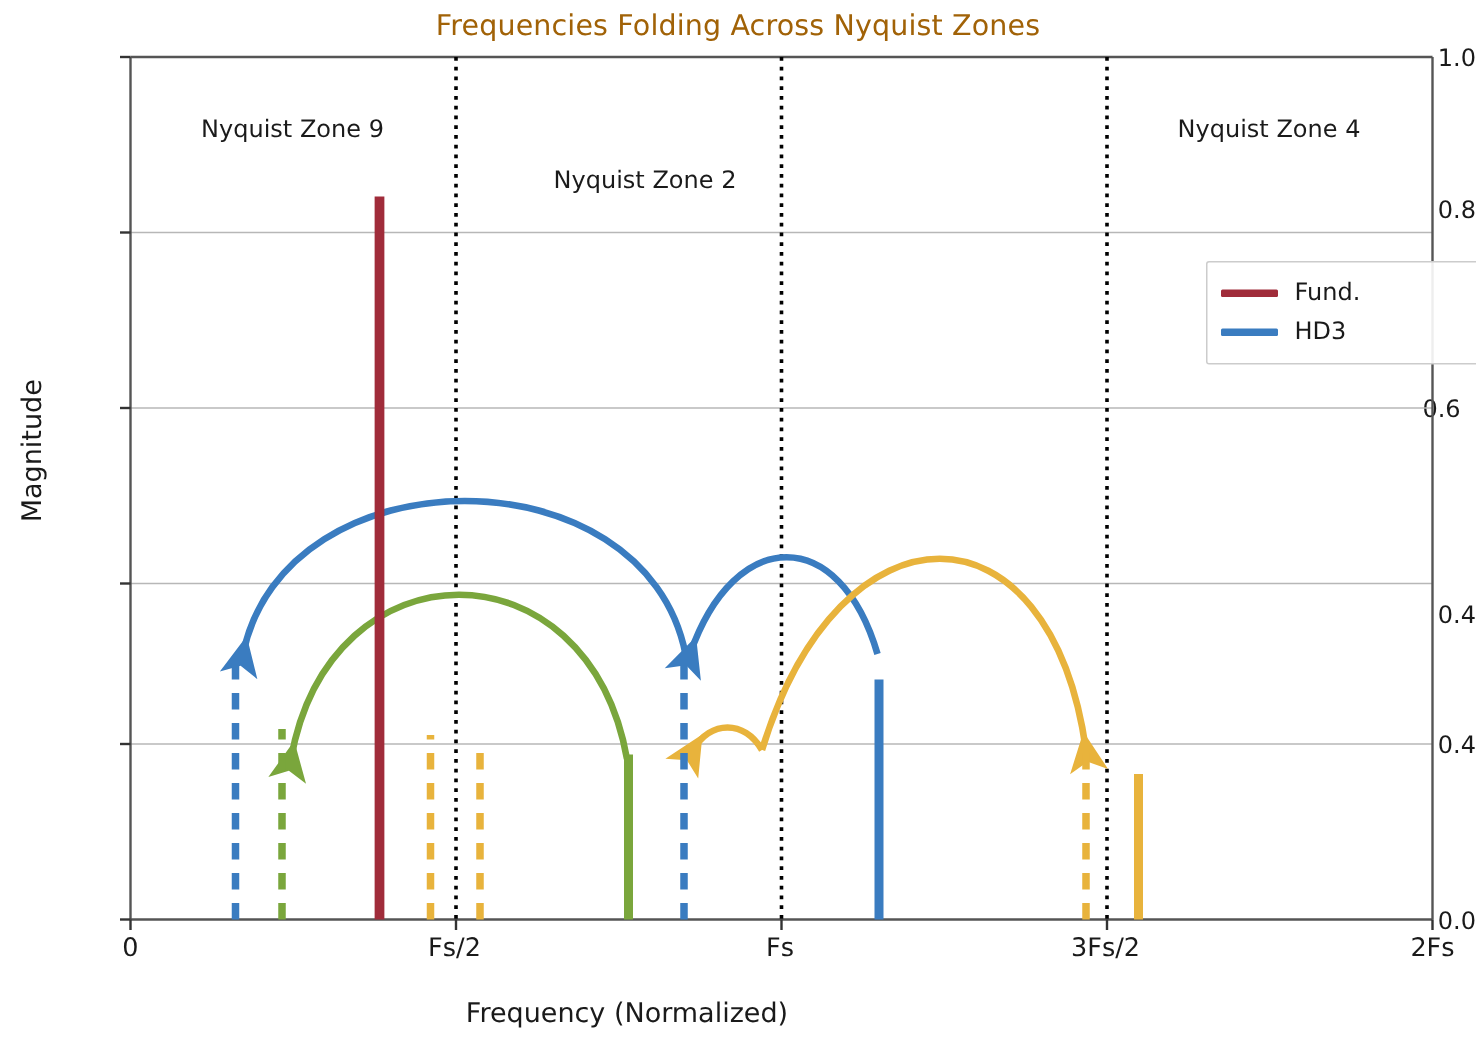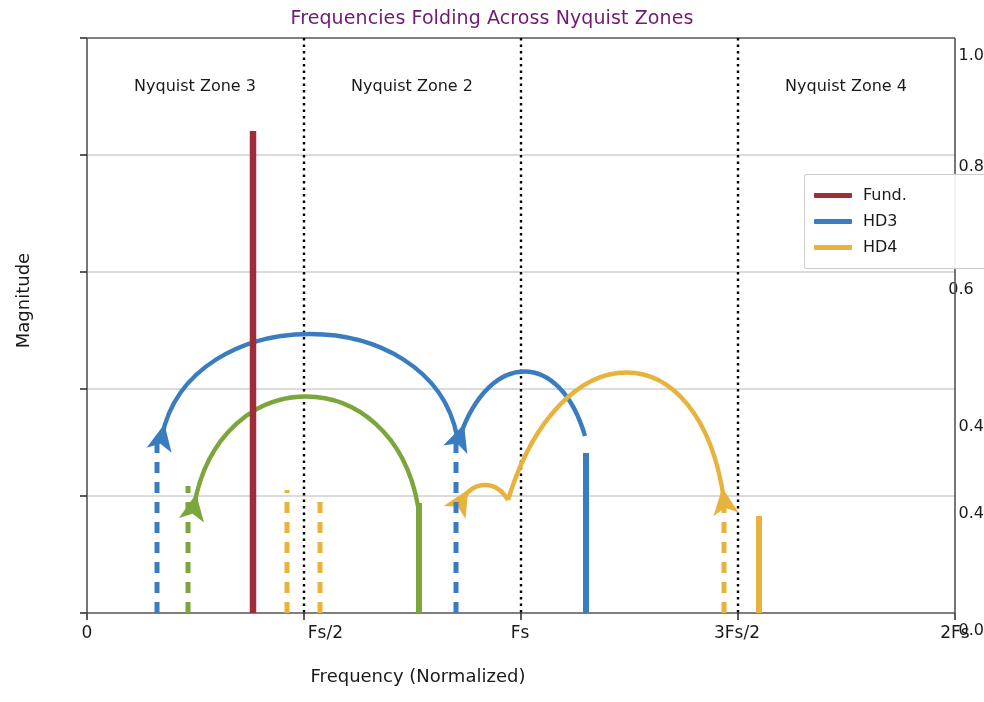--- a/index.html
+++ b/index.html
@@ -1,59 +1,59 @@
 <!DOCTYPE html>
 <html><head>
 <meta charset="utf-8">
 <style>
   html,body{margin:0;padding:0;background:#ffffff;}
   body{width:984px;height:702px;overflow:hidden;
        font-family:"DejaVu Sans","Liberation Sans",sans-serif;color:#222;}
   #fig{position:relative;width:984px;height:702px;background:#ffffff;}
   .title{position:absolute;left:0;top:6px;width:984px;text-align:center;
-         font-size:19px;color:#701a75;letter-spacing:.1px;}
+         font-size:19px;color:#a16207;letter-spacing:.1px;}
   .ylabel{position:absolute;left:-68px;top:290px;width:180px;text-align:center;
           font-size:18px;transform:rotate(-90deg);transform-origin:center center;color:#1a1a1a;}
   .xlabel{position:absolute;left:0;top:665px;width:836px;text-align:center;
           font-size:18px;color:#1a1a1a;}
-  .ytick{position:absolute;right:0;width:46px;text-align:right;font-size:16px;color:#1a1a1a;margin-top:16px;}
+  .ytick{position:absolute;right:0;width:46px;text-align:right;font-size:16px;color:#1a1a1a;}
   .xtick{position:absolute;top:622px;width:80px;text-align:center;font-size:17px;color:#1a1a1a;}
   .zonelabel{position:absolute;top:76px;width:220px;text-align:center;font-size:16px;color:#1a1a1a;}
   svg{position:absolute;left:0;top:0;}
   .legend{position:absolute;left:804px;top:174px;width:182px;
           border:1px solid #cccccc;background:rgba(255,255,255,.9);border-radius:2px;
           padding:7px 9px 8px 9px;box-sizing:border-box;}
   .legrow{display:flex;align-items:center;height:26px;}
   .legswatch{width:38px;height:5px;border-radius:1px;margin-right:11px;flex:none;}
   .legtext{font-size:16px;color:#1a1a1a;line-height:1;}
 </style>
 </head>
 <body>
 
 <div id="fig">
 
   <div class="title">Frequencies Folding Across Nyquist Zones</div>
   <div class="ylabel">Magnitude</div>
   <div class="xlabel">Frequency (Normalized)</div>
 
   <div class="ytick" style="top:29px;">1.0</div>
-  <div class="ytick" style="top:140px;">0.8</div>
+  <div class="ytick" style="top:130px;">0.8</div>
   <div class="ytick" style="top:263px;text-align:center;">0.6</div>
   <div class="ytick" style="top:400px;">0.4</div>
   <div class="ytick" style="top:487px;">0.4</div>
   <div class="ytick" style="top:604px;">0.0</div>
 
   <div class="xtick" style="left:47px;">0</div>
-  <div class="xtick" style="left:263px;text-align:right;">Fs/2</div>
+  <div class="xtick" style="left:263px;">Fs/2</div>
   <div class="xtick" style="left:480px;">Fs</div>
   <div class="xtick" style="left:697px;">3Fs/2</div>
   <div class="xtick" style="left:915px;">2Fs</div>
 
-  <div class="zonelabel" style="left:85px;">Nyquist Zone 3</div>
-  <div class="zonelabel" style="left:302px;">Nyquist Zone 2</div>
+  <div class="zonelabel" style="left:85px;">Nyquist Zone 9</div>
+  <div class="zonelabel" style="left:320px;margin-top:34px;">Nyquist Zone 2</div>
   <div class="zonelabel" style="left:736px;">Nyquist Zone 4</div>
 
   <svg width="984" height="702">
     <defs>
       <marker id="ah-green" markerWidth="7" markerHeight="7" refX="3.2" refY="3.5" orient="auto" markerUnits="strokeWidth">
         <path d="M6.5,0.6 L0.4,3.5 L6.5,6.4 L5.0,3.5 Z" fill="#7aa63c"></path>
       </marker>
       <marker id="ah-blue" markerWidth="7" markerHeight="7" refX="3.2" refY="3.5" orient="auto" markerUnits="strokeWidth">
         <path d="M6.5,0.6 L0.4,3.5 L6.5,6.4 L5.0,3.5 Z" fill="#3a7cc0"></path>
       </marker>
@@ -135,19 +135,15 @@
 
   <div class="legend">
     <div class="legrow">
       <span class="legswatch" style="background:#a02c3a"></span>
       <span class="legtext">Fund.</span>
     </div>
     <div class="legrow">
       <span class="legswatch" style="background:#3a7cc0"></span>
       <span class="legtext">HD3</span>
     </div>
-    <div class="legrow">
-      <span class="legswatch" style="background:#e8b33c"></span>
-      <span class="legtext">HD4</span>
-    </div>
   </div>
 
 </div>
 
 </body></html>

